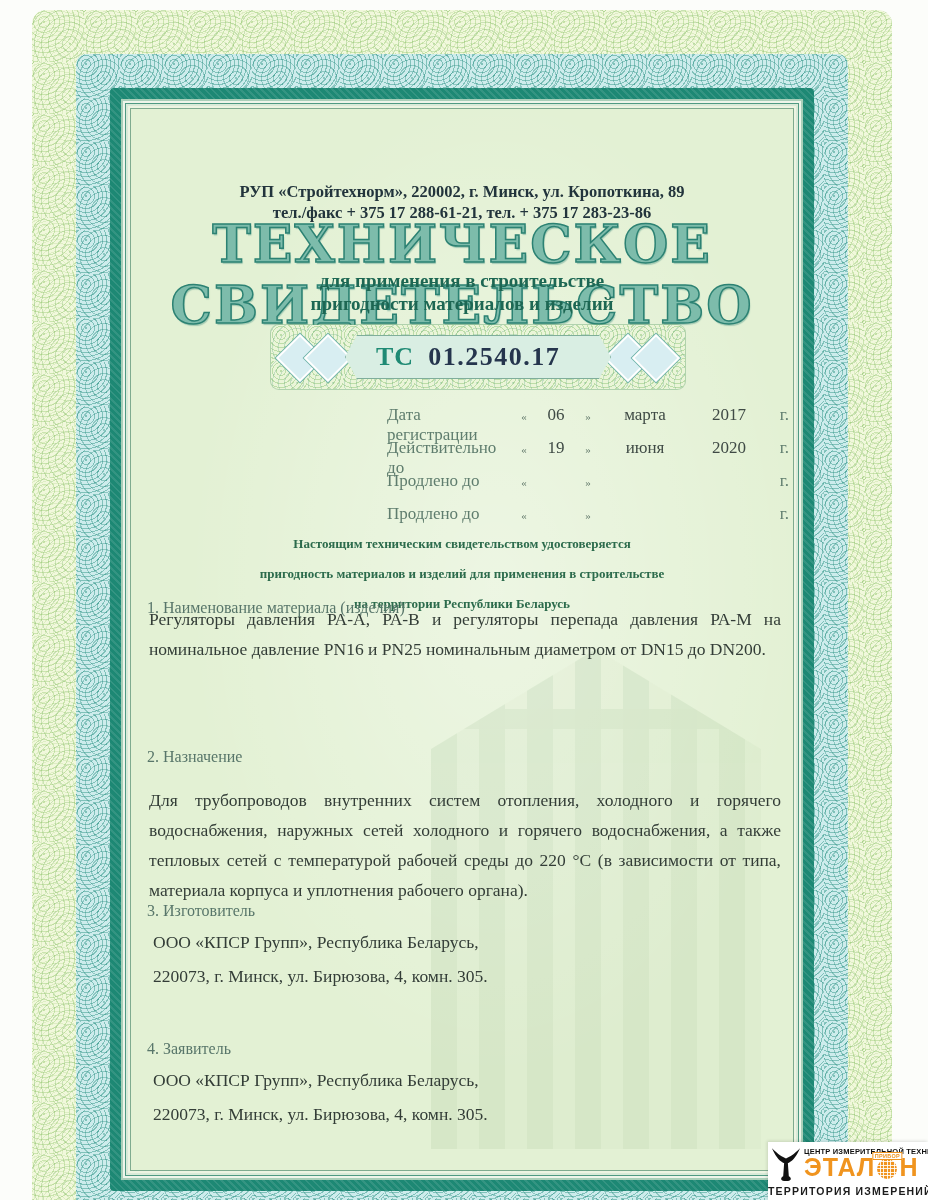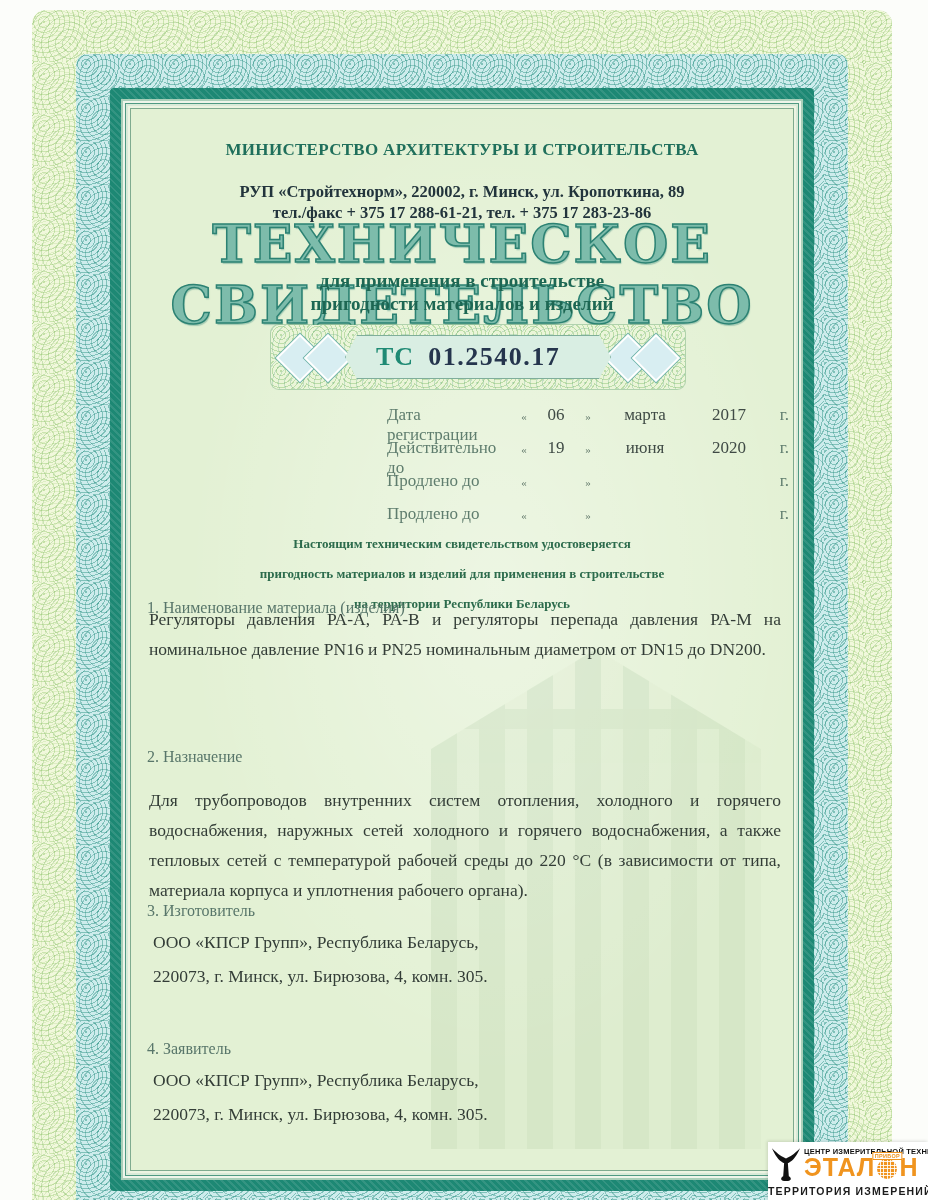--- a/index.html
+++ b/index.html
@@ -111,21 +111,20 @@
 <div class="page">
   <div class="band-outer">
     <div class="band-blue">
       <div class="band-teal">
         <div class="band-stripes">
           <div class="content">
 
             <div class="watermark"></div>
 
             <div class="abs ministry">
-              <div>МИНИСТЕРСТВО АРХИТЕКТУРЫ И СТРОИТЕЛЬСТВА</div>
             </div>
 
             <div class="abs org">
               <div>РУП «Стройтехнорм», 220002, г. Минск, ул. Кропоткина, 89</div>
               <div>тел./факс + 375 17 288-61-21, тел. + 375 17 283-23-86</div>
             </div>
 
             <div class="abs cert-title">ТЕХНИЧЕСКОЕ СВИДЕТЕЛЬСТВО</div>
 
             <div class="abs subtitle">

